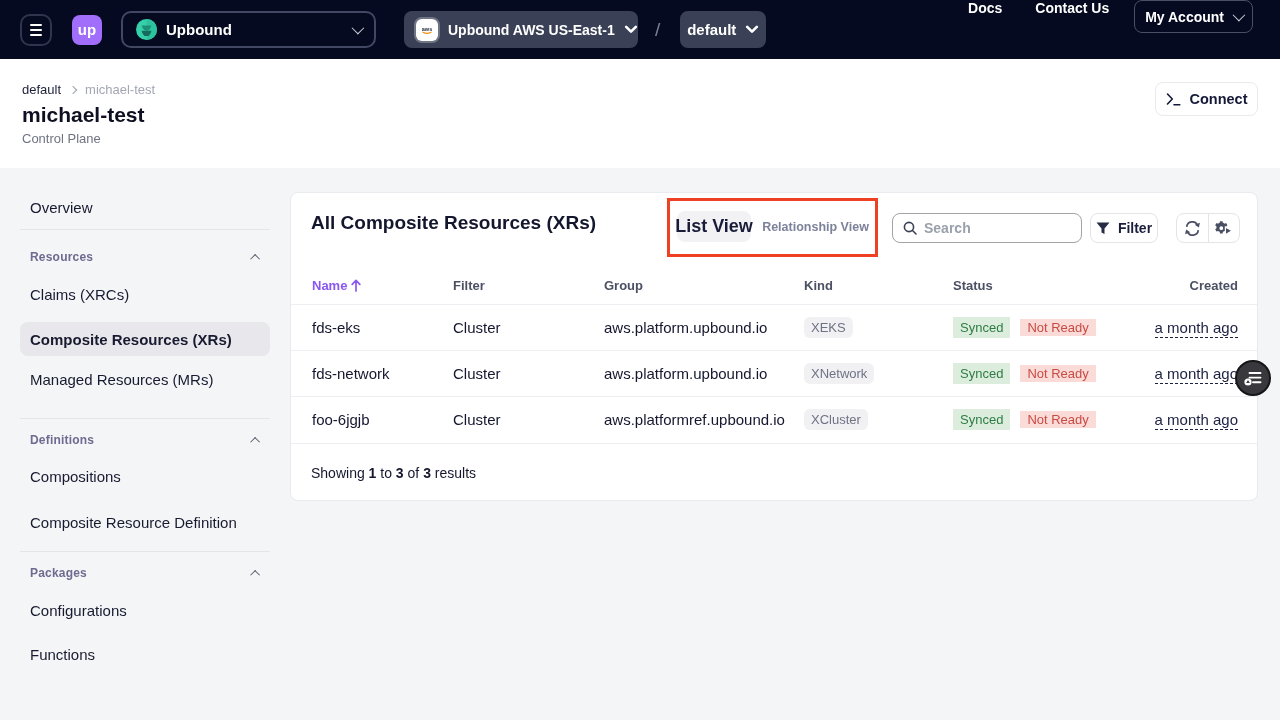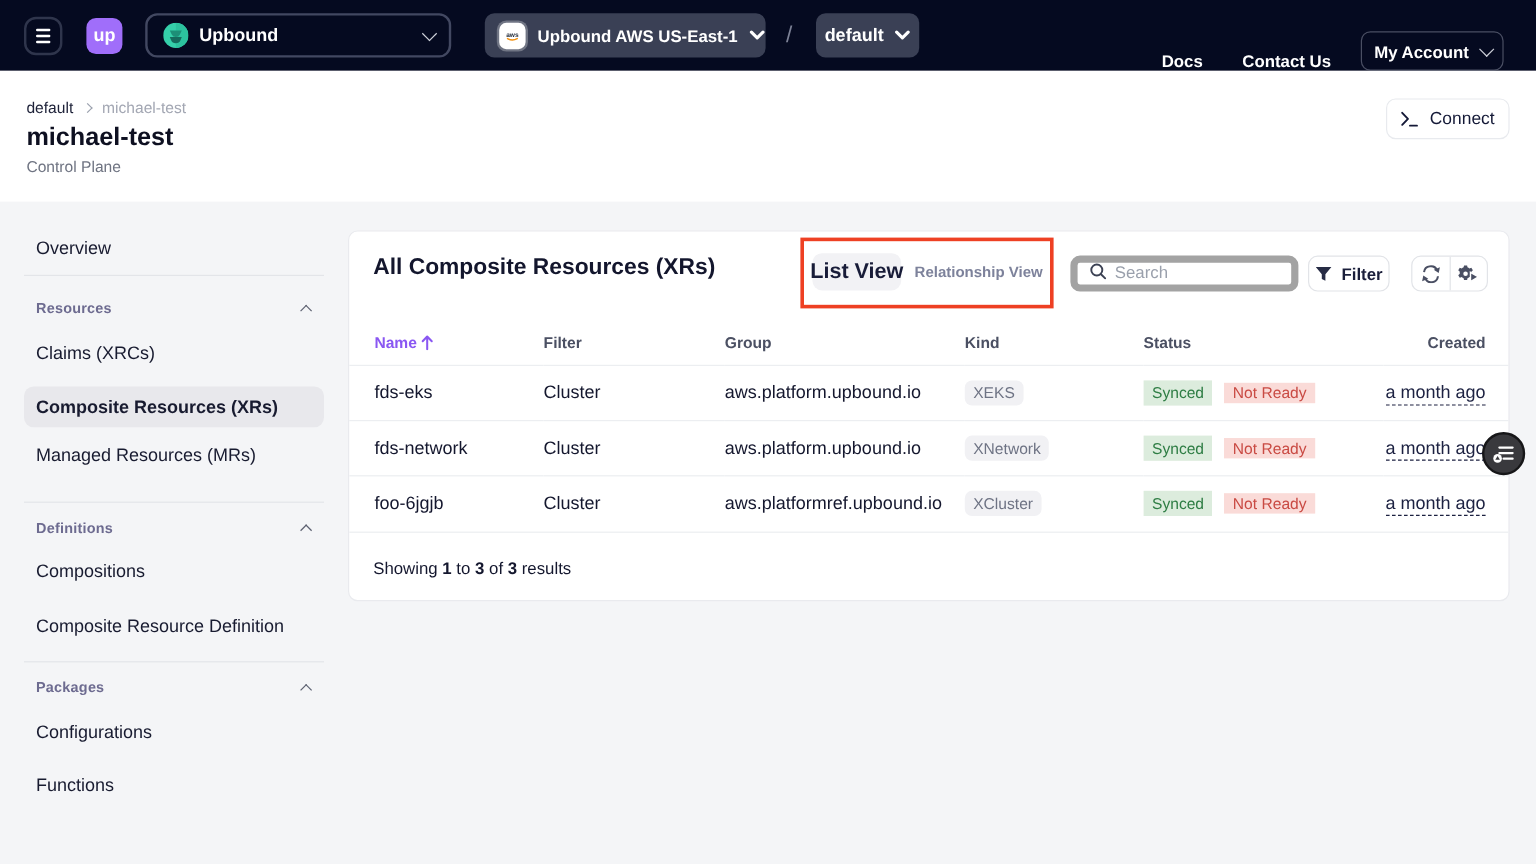--- a/index.html
+++ b/index.html
@@ -10,55 +10,55 @@
 .hamburger { width:32px; height:32px; margin-left:20px; border:2px solid #2f354c; border-radius:10px; display:flex; flex-direction:column; justify-content:center; align-items:center; gap:3px; flex:none; }
 .hamburger span { display:block; width:12px; height:2px; background:#fff; border-radius:1px; }
 .logo { width:30px; height:30px; margin-left:20px; background:#a06efa; border-radius:8px; color:#fff; font-weight:bold; font-size:15px; display:flex; align-items:center; justify-content:center; flex:none; }
 .orgdrop { margin-left:19px; width:255px; height:37px; border:2px solid #424861; border-radius:10px; display:flex; align-items:center; padding:0 13px; flex:none; }
 .orgdrop .txt { color:#fff; font-weight:bold; font-size:15px; margin-left:9px; }
 .orgdrop .chev { margin-left:auto; }
 .ctpbtn { margin-left:28px; width:234px; height:37px; background:#3a4055; border-radius:8px; display:flex; align-items:center; padding:0 12px; color:#fff; font-weight:bold; font-size:14px; white-space:nowrap; flex:none; }
 .awsicon { width:22px; height:22px; background:#fff; border-radius:6px; margin-right:10px; position:relative; box-shadow:0 0 0 2px rgba(255,255,255,.28); flex:none; }
 .slash { color:#7d8296; font-size:19px; margin:0 20px 0 17px; }
 .defbtn { width:86px; height:37px; background:#3a4055; border-radius:8px; display:flex; align-items:center; justify-content:center; color:#fff; font-weight:bold; font-size:15px; flex:none; }
-.navlinks { position:absolute; right:0; top:0; height:59px; display:flex; align-items:flex-end; }
+.navlinks { position:absolute; right:0; top:0; height:59px; display:flex; align-items:flex-start; }
 .navlink { color:#fff; font-weight:bold; font-size:14px; }
 .myaccount { border:1px solid #4a4f63; border-radius:8px; height:33px; display:flex; align-items:center; padding:0 10px; color:#fff; font-weight:bold; font-size:14px; margin-right:27px; }
 
 
 .cdown { width:9px; height:9px; border-right:1.8px solid #ced1da; border-bottom:1.8px solid #ced1da; transform:rotate(45deg) translateY(-2px); }
 
 
 .pagehead { background:#fff; height:109px; padding:23px 22px 0 22px; position:relative; }
 .crumbs { font-size:13px; color:#1d2138; display:flex; align-items:center; }
 .crumbs .sep { width:6px; height:6px; border-right:1.5px solid #9aa0ad; border-top:1.5px solid #9aa0ad; transform:rotate(45deg); margin:0 9px; }
 .crumbs .muted { color:#a3a7b3; }
 .ptitle { font-size:21px; font-weight:bold; color:#0e1021; margin-top:6px; }
 .psub { font-size:13px; color:#6f7482; margin-top:4px; }
-.connect { position:absolute; right:22px; top:23px; width:103px; height:34px; border:1px solid #e8eaee; border-radius:8px; background:#fff; display:flex; align-items:center; justify-content:center; font-size:14.5px; font-weight:normal; color:#141937; }
+.connect { position:absolute; right:22px; top:23px; width:103px; height:34px; border:1px solid #e8eaee; border-radius:8px; background:#fff; display:flex; align-items:center; justify-content:center; font-size:14.5px; font-weight:bold; color:#141937; }
 .connect svg { margin-right:9px; }
 
 
 .main { display:flex; }
 .sidebar { width:290px; padding:17px 20px 0 20px; flex:none; }
 .snav { font-size:15px; color:#181b30; height:44px; display:flex; align-items:center; padding:0 10px; }
 .shead { font-size:12px; font-weight:bold; color:#6d6b90; height:36px; display:flex; align-items:center; padding:0 10px; letter-spacing:.2px; }
 .shead .up { margin-left:auto; width:7px; height:7px; border-left:1.7px solid #5c6070; border-top:1.7px solid #5c6070; transform:rotate(45deg) translateY(2px); }
 .sdiv { height:1px; background:#e3e5e9; }
 .ssel { background:#e8e8ec; border-radius:8px; font-weight:bold; height:34px; margin:6px 0 5px 0; }
 
 
 .content { flex:1; padding:24px 22px 0 0; }
 .card { background:#fff; border:1px solid #e9eaee; border-radius:8px; position:relative; }
 .cardtop { height:74px; position:relative; }
 .ctitle { position:absolute; left:20px; top:19px; font-size:19px; font-weight:bold; color:#13162d; white-space:nowrap; }
 .redbox { position:absolute; left:376px; top:5px; width:211px; height:59px; border:3.5px solid #ee4023; }
 .tview { position:absolute; left:386px; top:18px; width:74px; height:31px; background:#f2f2f5; border-radius:8px; font-size:18px; font-weight:bold; color:#181c38; display:flex; align-items:center; justify-content:center; white-space:nowrap; }
 .rview { position:absolute; left:476px; top:18px; width:97px; height:31px; font-size:12.5px; font-weight:bold; color:#7d829b; display:flex; align-items:center; justify-content:center; white-space:nowrap; }
-.search { position:absolute; left:601px; top:20px; width:190px; height:30px; border:6px solid #a3a3a3; border-radius:8px; display:flex; align-items:flex-start; padding:0 10px; color:#9aa0ac; font-size:14px; }
+.search { position:absolute; left:601px; top:20px; width:190px; height:30px; border:1px solid #a3a3a3; border-radius:8px; display:flex; align-items:center; padding:0 10px; color:#9aa0ac; font-size:14px;font-weight:bold; }
 .search svg { margin-right:7px; flex:none; }
 .filter { position:absolute; left:799px; top:20px; width:68px; height:30px; border:1px solid #e2e4e8; border-radius:8px; display:flex; align-items:center; justify-content:center; font-size:14px; font-weight:bold; color:#1a1e3a; }
 .iconpair { position:absolute; left:885px; top:20px; width:64px; height:30px; border:1px solid #e2e4e8; border-radius:8px; display:flex; align-items:center; }
 .iconpair .half { width:31px; height:100%; display:flex; align-items:center; justify-content:center; }
 .iconpair .sep { width:1px; height:100%; background:#e2e4e8; }
 
 
 table { border-collapse:collapse; width:100%; font-size:15px; color:#14172e; table-layout:fixed; }
 th { font-size:13px; color:#4b5063; text-align:left; font-weight:bold; padding:11px 0 11px 0; }
 th.created, td.created { text-align:right; padding-right:19px; }

